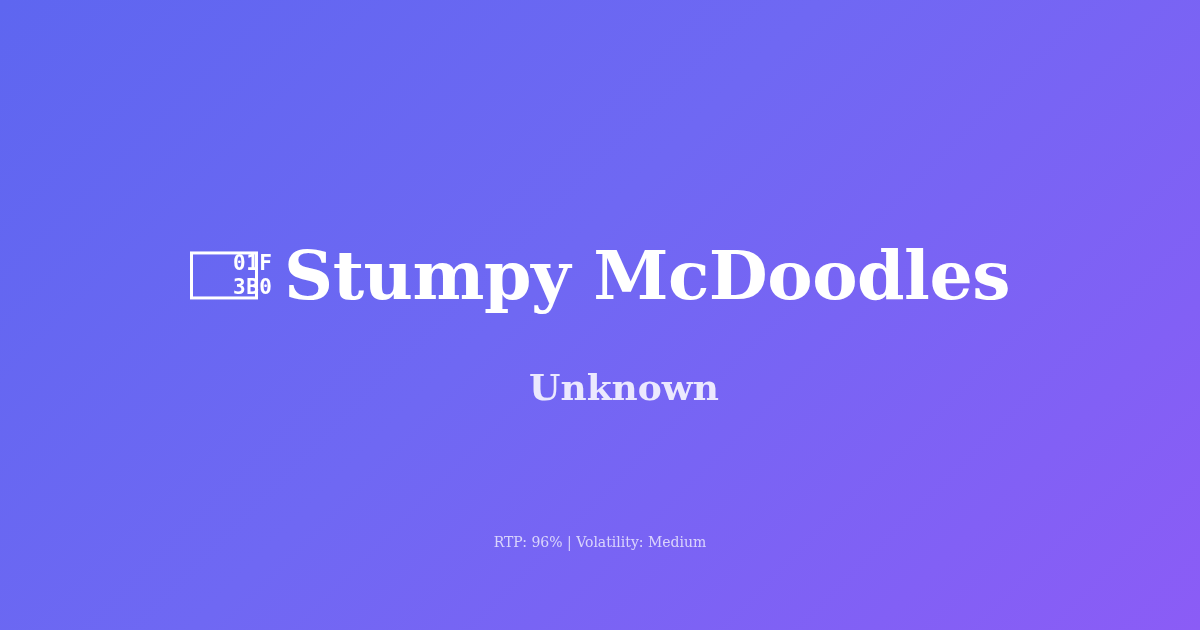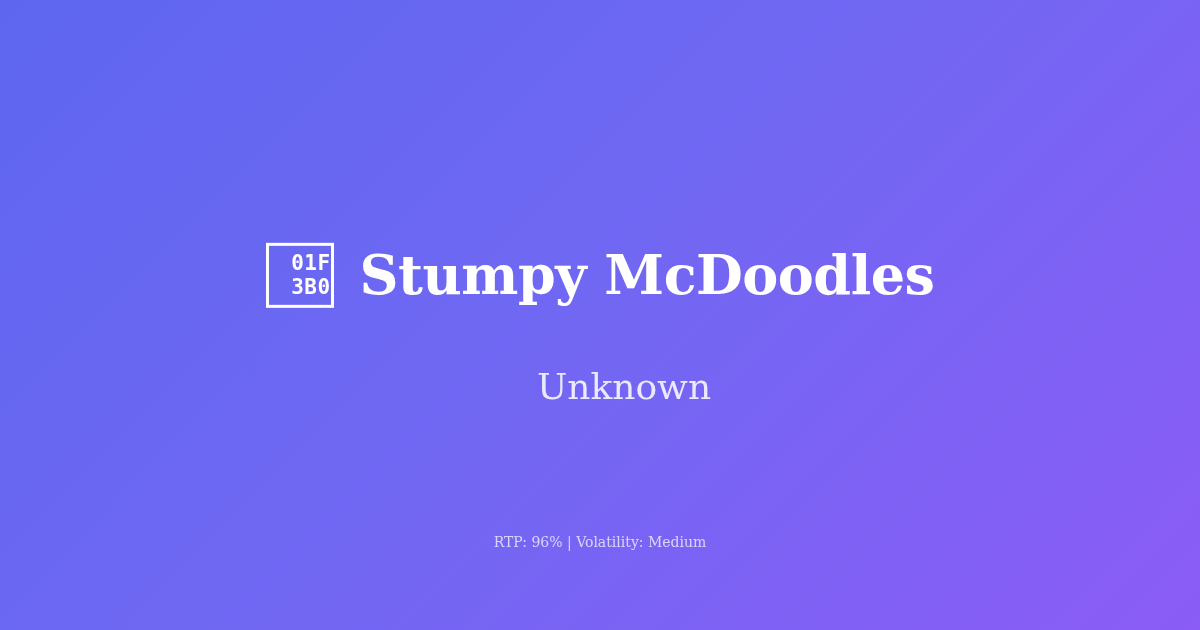--- a/index.html
+++ b/index.html
@@ -36,60 +36,61 @@
     align-items: center;
     justify-content: center;
     gap: 26px;
     padding: 0 40px;
     box-sizing: border-box;
   }
 
   
   .tofu-glyph {
     width: 68px;
-    height: 65px;
+    height: 48px;
     box-sizing: border-box;
     border: 3px solid #ffffff;
     display: flex;
     flex-direction: column;
-    align-items: flex-end;
+    align-items: flex-start;
     justify-content: center;
     flex: 0 0 auto;
     line-height: 1;
+    padding-left: 40px;
   }
   .tofu-glyph span {
     font-family: "DejaVu Sans Mono", "Liberation Mono", monospace;
     font-size: 21px;
     font-weight: 700;
     letter-spacing: 0.5px;
     color: #ffffff;
     line-height: 24px;
     display: block;
   }
 
   .game-title {
     font-family: "DejaVu Serif", "Liberation Serif", serif;
     font-weight: 700;
-    font-size: 54px;
+    font-size: 68px;
     line-height: 1;
     color: #ffffff;
     white-space: nowrap;
     letter-spacing: -0.5px;
   }
 
   
   .provider {
     position: absolute;
     left: 0;
     right: 0;
     top: 387px;
     transform: translateY(-50%);
     text-align: center;
     font-family: "DejaVu Serif", "Liberation Serif", serif;
-    font-weight: 400;
+    font-weight: 700;
     font-size: 36px;
     line-height: 1;
     color: rgba(255, 255, 255, 0.86);
     margin-left: 48px;
   }
 
   
   .stats {
     position: absolute;
     left: 0;

